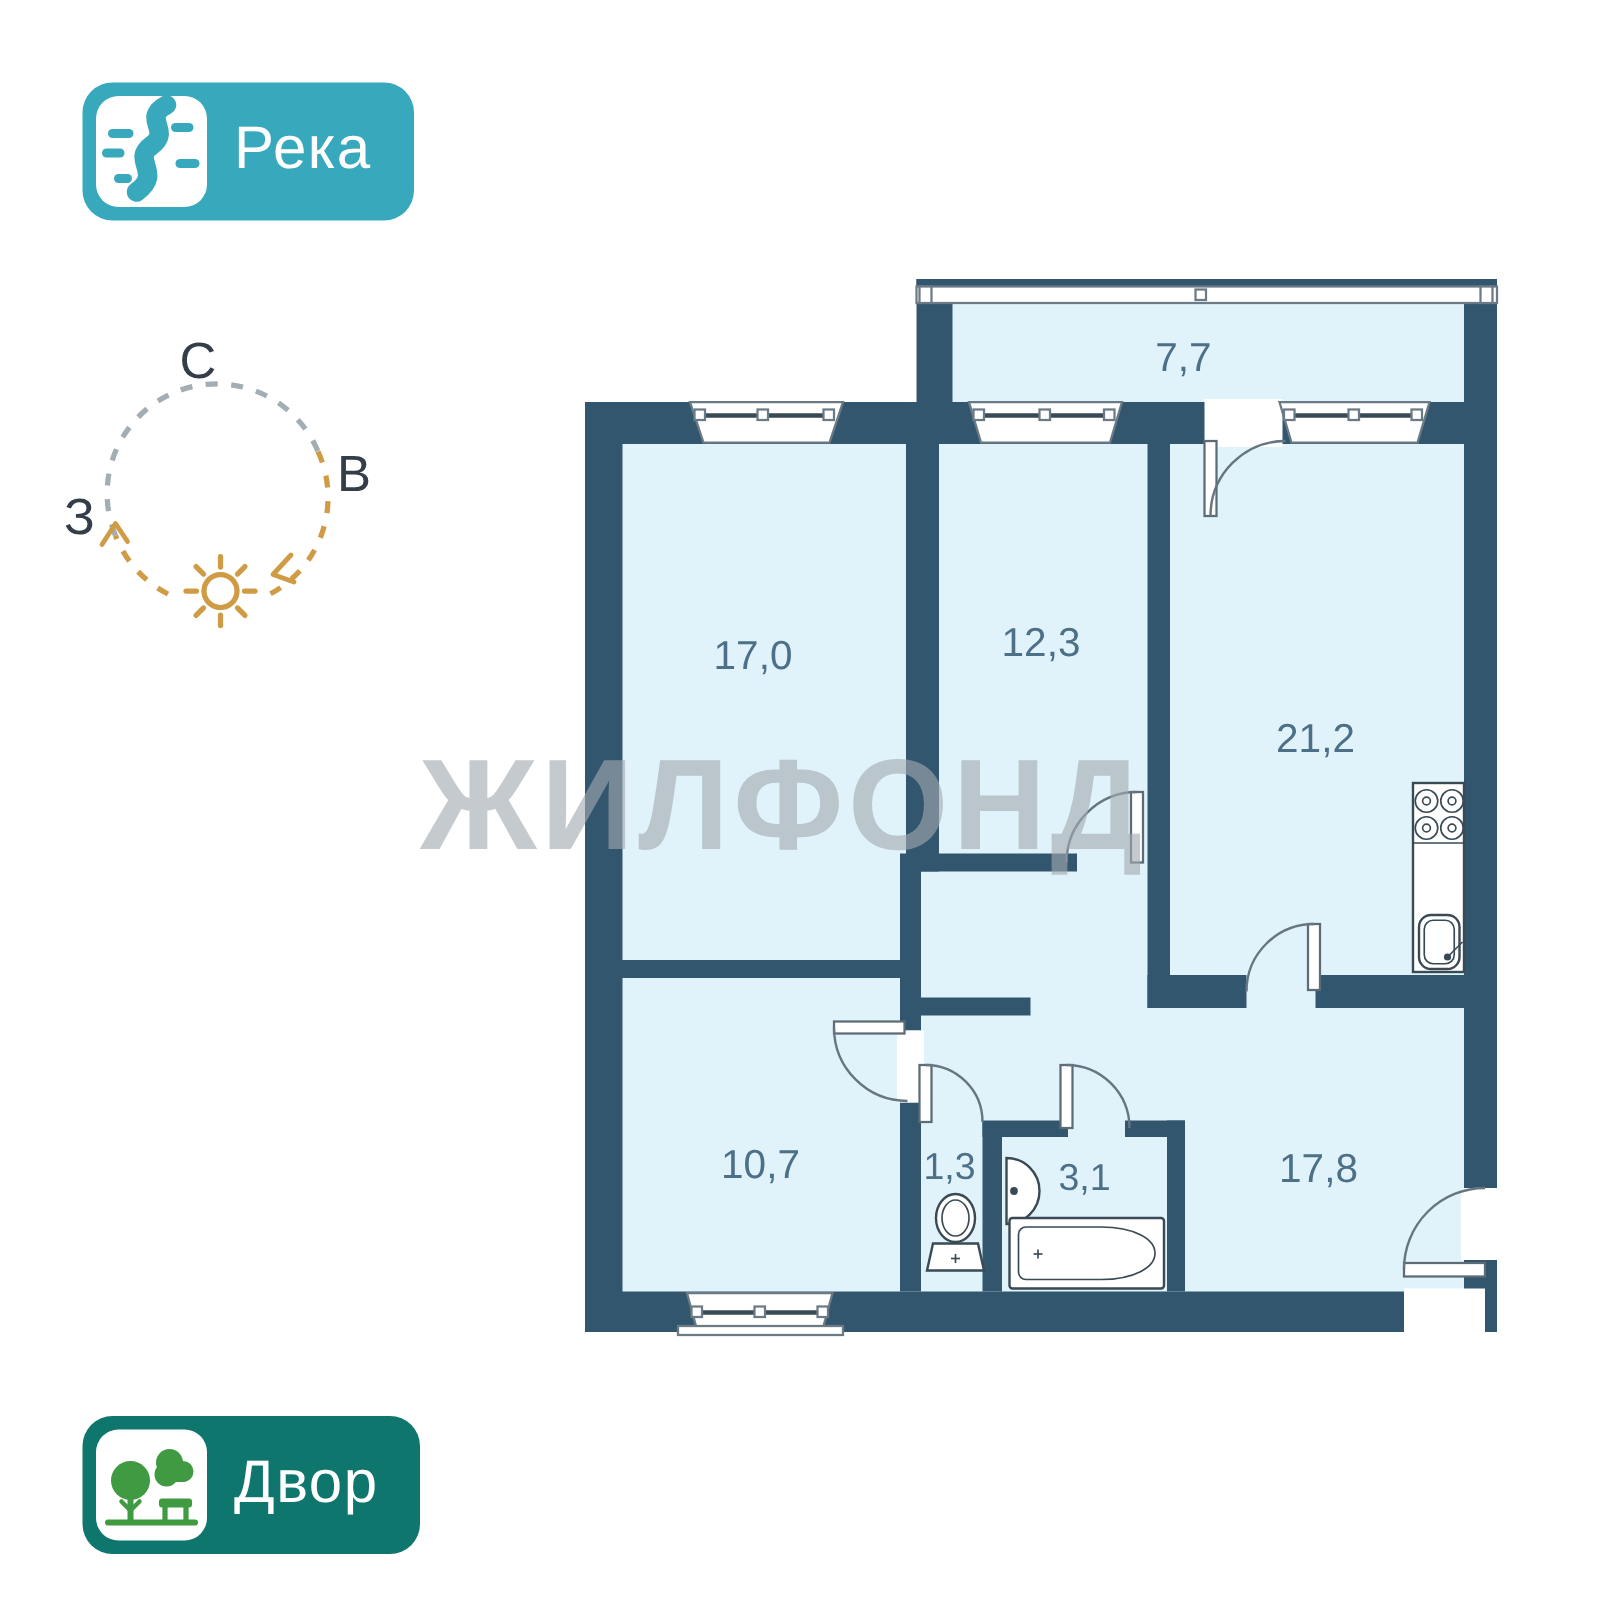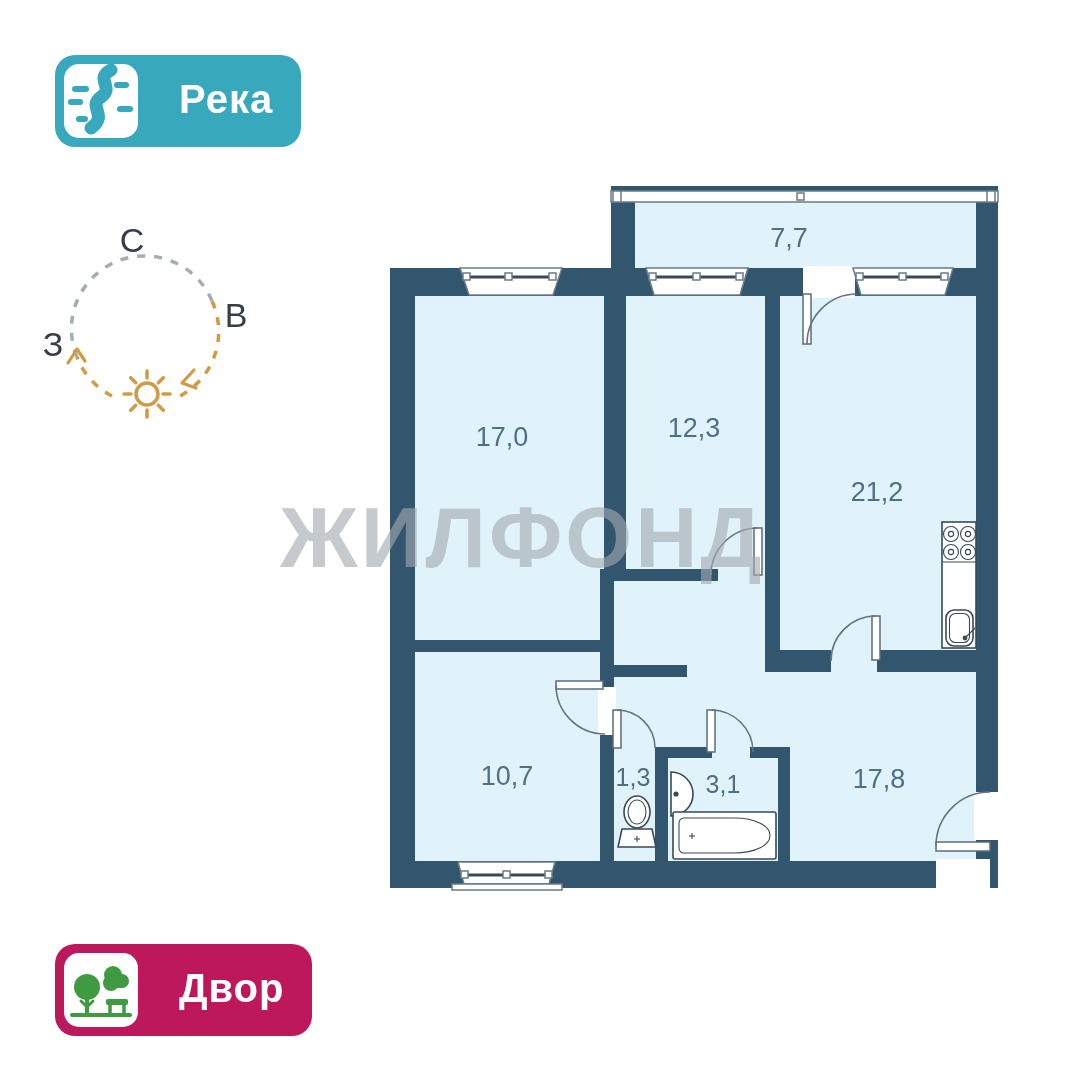--- a/index.html
+++ b/index.html
@@ -7,29 +7,28 @@
     width:1080px;height:1080px;position:relative;background:#ffffff;
     overflow:hidden;font-family:"Liberation Sans",sans-serif;
   }
   #plan-svg{position:absolute;left:0;top:0;width:1080px;height:1080px;}
   .badge{
     position:absolute;height:92px;border-radius:20px;
     display:flex;align-items:center;gap:18px;padding:0 28px 0 9px;
     box-sizing:border-box;
   }
   .badge-river{left:55px;top:55px;background:#38a8bd;}
-  .badge-yard{left:55px;top:944px;background:#be185d;justify-content:space-between;}
+  .badge-yard{left:55px;top:944px;background:#0f766e;justify-content:space-between;}
   .iconbox{
     width:74px;height:74px;background:#ffffff;border-radius:15px;
     display:flex;align-items:center;justify-content:center;flex:0 0 auto;
   }
   .badge-label{
-    color:#ffffff;font-size:40px;font-weight:700;letter-spacing:1px;line-height:1;
+    color:#ffffff;font-size:40px;font-weight:400;letter-spacing:1px;line-height:1;
     padding-bottom:4px;
-    margin-left:23px;
   }
   .watermark{
     position:absolute;left:280px;top:494px;z-index:3;
     font-size:86px;font-weight:700;letter-spacing:3px;line-height:1;
     color:rgba(162,170,176,0.62);white-space:nowrap;
     user-select:none;pointer-events:none;
   }
   .room-label{
     fill:#4d7089;font-size:27px;font-weight:500;
     font-family:"Liberation Sans",sans-serif;

